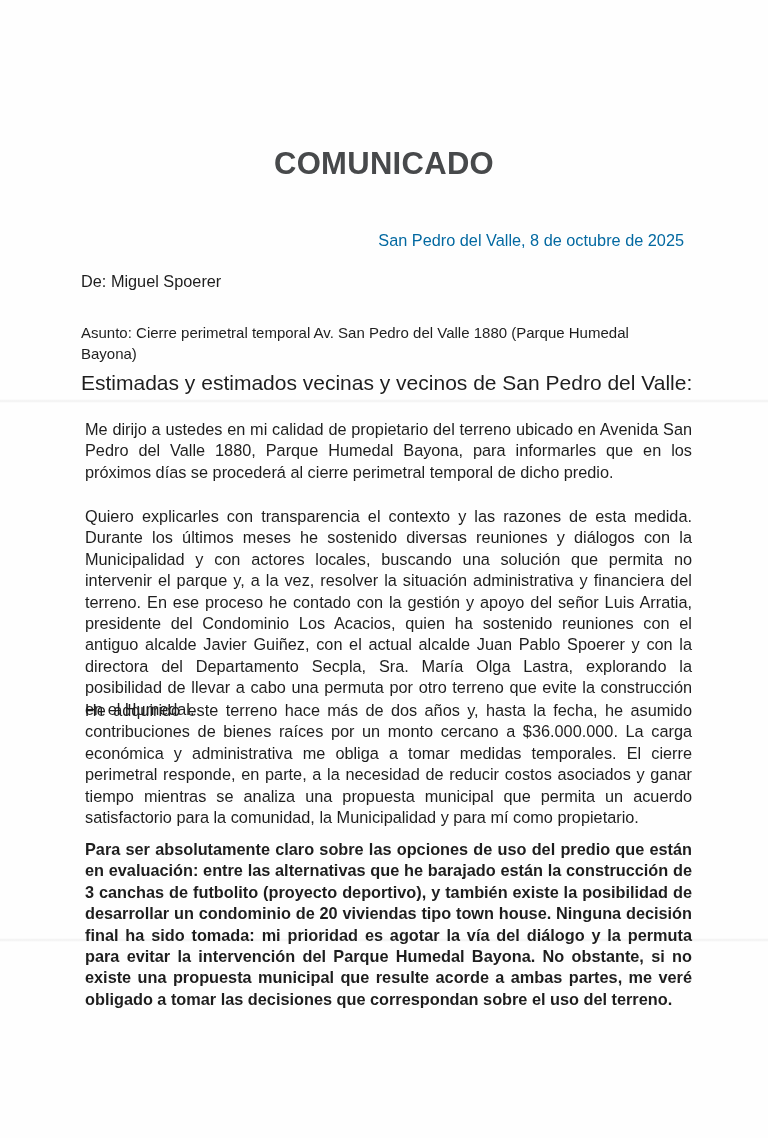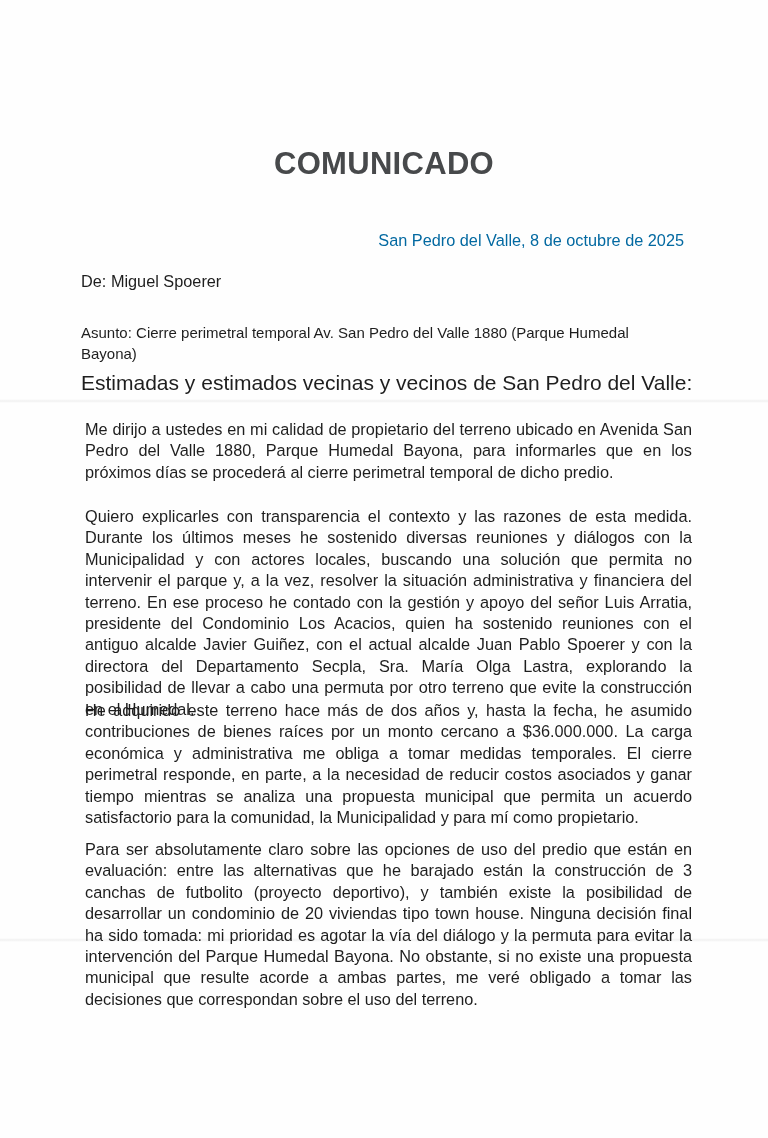--- a/index.html
+++ b/index.html
@@ -72,21 +72,21 @@
       left: 81px;
       width: 607px;
       font-size: 16.3px;
       line-height: 21.4px;
       text-align: justify;
       margin: 4px;
     }
     #p1 { top: 415px; }
     #p2 { top: 502px; }
     #p3 { top: 696px; }
-    #p4 { top: 835px; }
+    #p4 { top: 835px; font-weight: bold; }
   </style>
 </head>
 <body>
 
 <div class="page">
 
   <div class="scan-line" style="top:399px;"></div>
   <div class="scan-line" style="top:938px;"></div>
 
   <div class="title">COMUNICADO</div>

